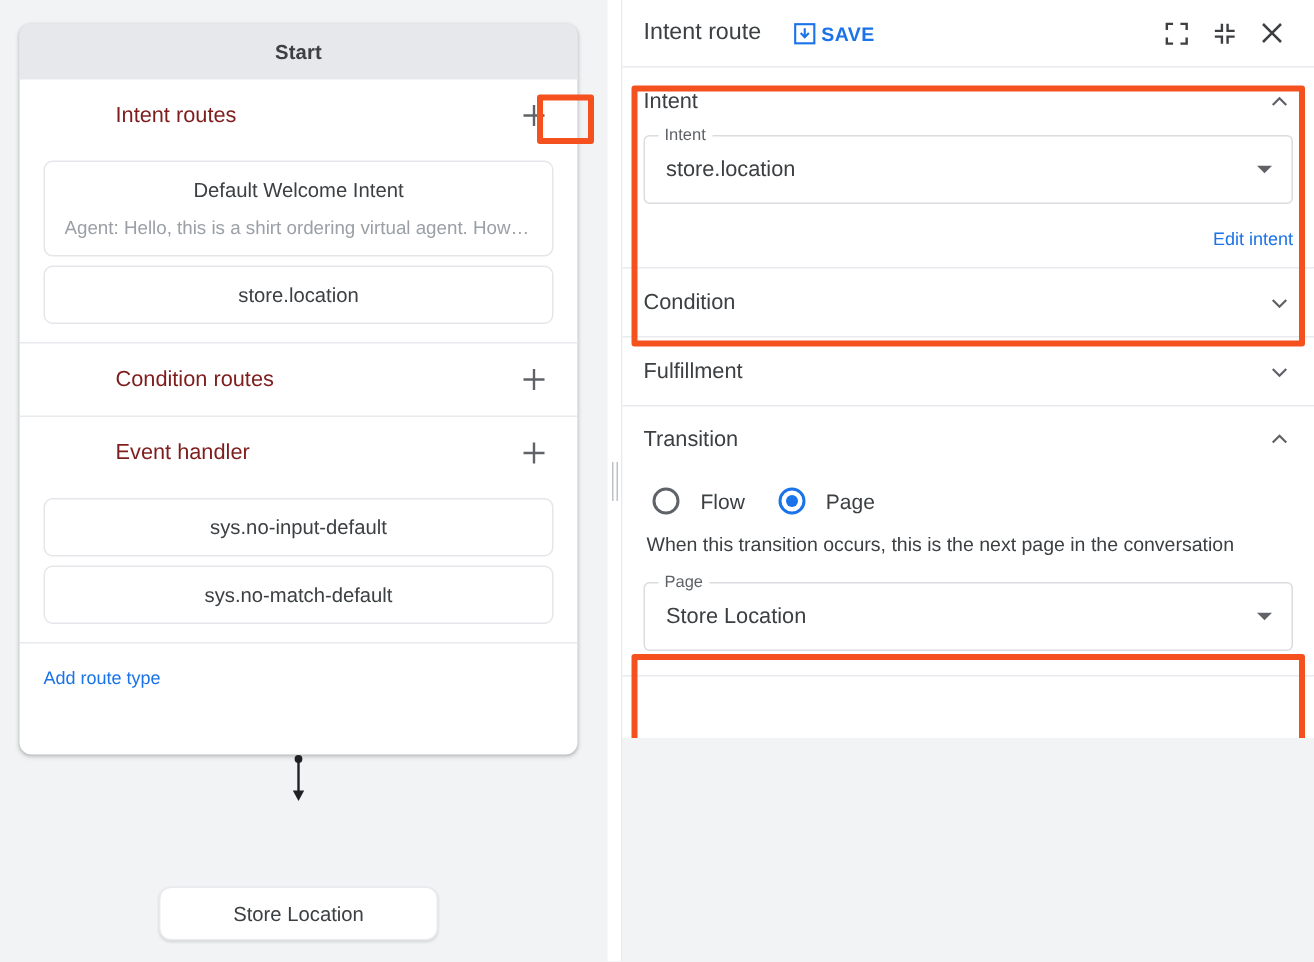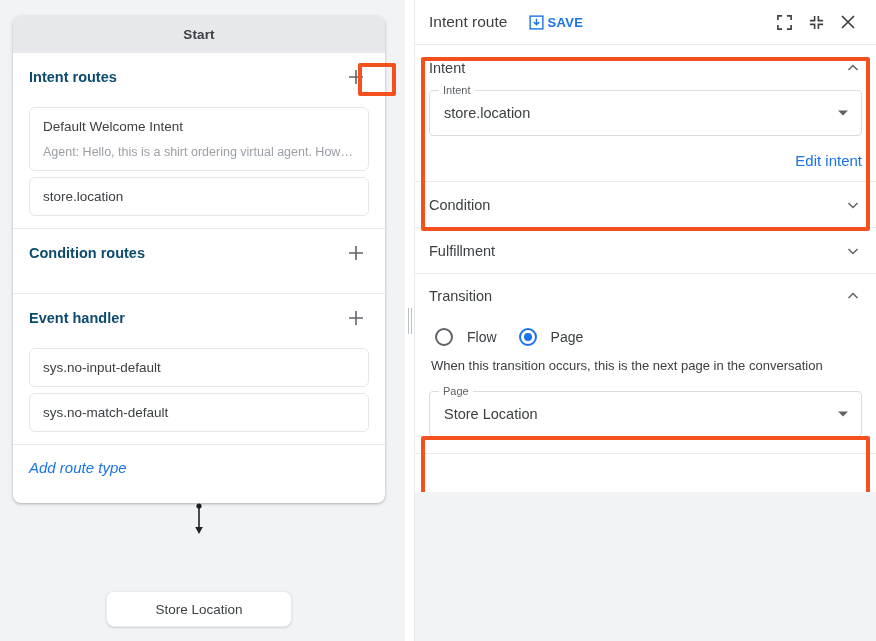--- a/index.html
+++ b/index.html
@@ -36,51 +36,51 @@
     letter-spacing: .1px;
   }
 
   .section { border-bottom: 1px solid #e8eaed; padding: 0 16px 12px 16px; }
   .section:last-child { border-bottom: none; }
 
   .section-head {
     display: flex; align-items: center; justify-content: space-between;
     height: 48px;
   }
-  .section-title { font-size: 14.5px; color: #0c4a6e; font-weight: 700; }
+  .section-title { font-size: 14.5px; color: #7f1d1d; font-weight: 400; margin-left: 48px; }
 
   .plus-btn {
     width: 26px; height: 26px; position: relative; cursor: pointer;
     display: flex; align-items: center; justify-content: center;
   }
   .plus-btn svg { display: block; }
 
   .plus-highlight {
     position: absolute; right: 9px; top: 63px;
     width: 38px; height: 33px;
     border: 4px solid #f4511e; border-radius: 2px;
     pointer-events: none;
   }
 
   .route-card {
     border: 1px solid #e4e6e9; border-radius: 6px;
     background: #fff; padding: 11px 13px; margin-top: 6px;
     cursor: pointer;
   }
   .route-card.compact { padding: 11px 13px; }
-  .route-title { font-size: 13.5px; color: #3c4043; margin-bottom: 11px; }
+  .route-title { font-size: 13.5px; color: #3c4043; margin-bottom: 11px; text-align: center; }
   .route-sub {
     font-size: 12.5px; color: #9aa0a6;
     white-space: nowrap; overflow: hidden; text-overflow: ellipsis;
   }
   .route-card.compact .route-title { margin-bottom: 0; }
 
   .add-route-wrap { padding: 14px 16px 0 16px; }
   .add-route {
-    font-size: 15px; color: #1a73e8; cursor: pointer; display: inline-block; font-style: italic;
+    font-size: 12px; color: #1a73e8; cursor: pointer; display: inline-block;
   }
 
   
   .connector {
     position: absolute; left: 192px; top: 503px; width: 14px; height: 34px;
   }
   .store-node {
     position: absolute; left: 106px; top: 591px; width: 186px; height: 36px;
     background: #fff; border: 1px solid #e8eaed; border-radius: 8px;
     display: flex; align-items: center; justify-content: center;
@@ -170,21 +170,21 @@
     position: absolute; right: 13px; top: 50%; transform: translateY(-50%);
     width: 0; height: 0;
     border-left: 5px solid transparent; border-right: 5px solid transparent;
     border-top: 5px solid #5f6368;
   }
 
   .edit-link-row {
     display: flex; justify-content: flex-end;
     padding: 0 14px 12px 14px;
   }
-  .edit-link { font-size: 15px; color: #1a73e8; font-weight: 500; cursor: pointer; }
+  .edit-link { font-size: 12px; color: #1a73e8; font-weight: 500; cursor: pointer; }
 
   
   .radio-row { display: flex; align-items: center; gap: 8px; margin: 10px 0 4px 6px; }
   .radio-opt { display: flex; align-items: center; gap: 14px; cursor: pointer; margin-right: 14px; justify-content: center; }
   .radio {
     width: 18px; height: 18px; border-radius: 50%;
     border: 2px solid #5f6368; position: relative; flex: none;
   }
   .radio.on { border-color: #1a73e8; }
   .radio.on:after {
@@ -226,21 +226,21 @@
         </div>
         <div class="route-card">
           <div class="route-title">Default Welcome Intent</div>
           <div class="route-sub">Agent: Hello, this is a shirt ordering virtual agent. How can ...</div>
         </div>
         <div class="route-card compact">
           <div class="route-title">store.location</div>
         </div>
       </div>
 
-      <div class="section" style="padding-bottom:16px">
+      <div class="section" style="padding-bottom:0">
         <div class="section-head">
           <span class="section-title">Condition routes</span>
           <span class="plus-btn">
             <svg width="18" height="18" viewBox="0 0 18 18">
               <path d="M9 2v14M2 9h14" stroke="#5f6368" stroke-width="1.6"></path>
             </svg>
           </span>
         </div>
       </div>
 

